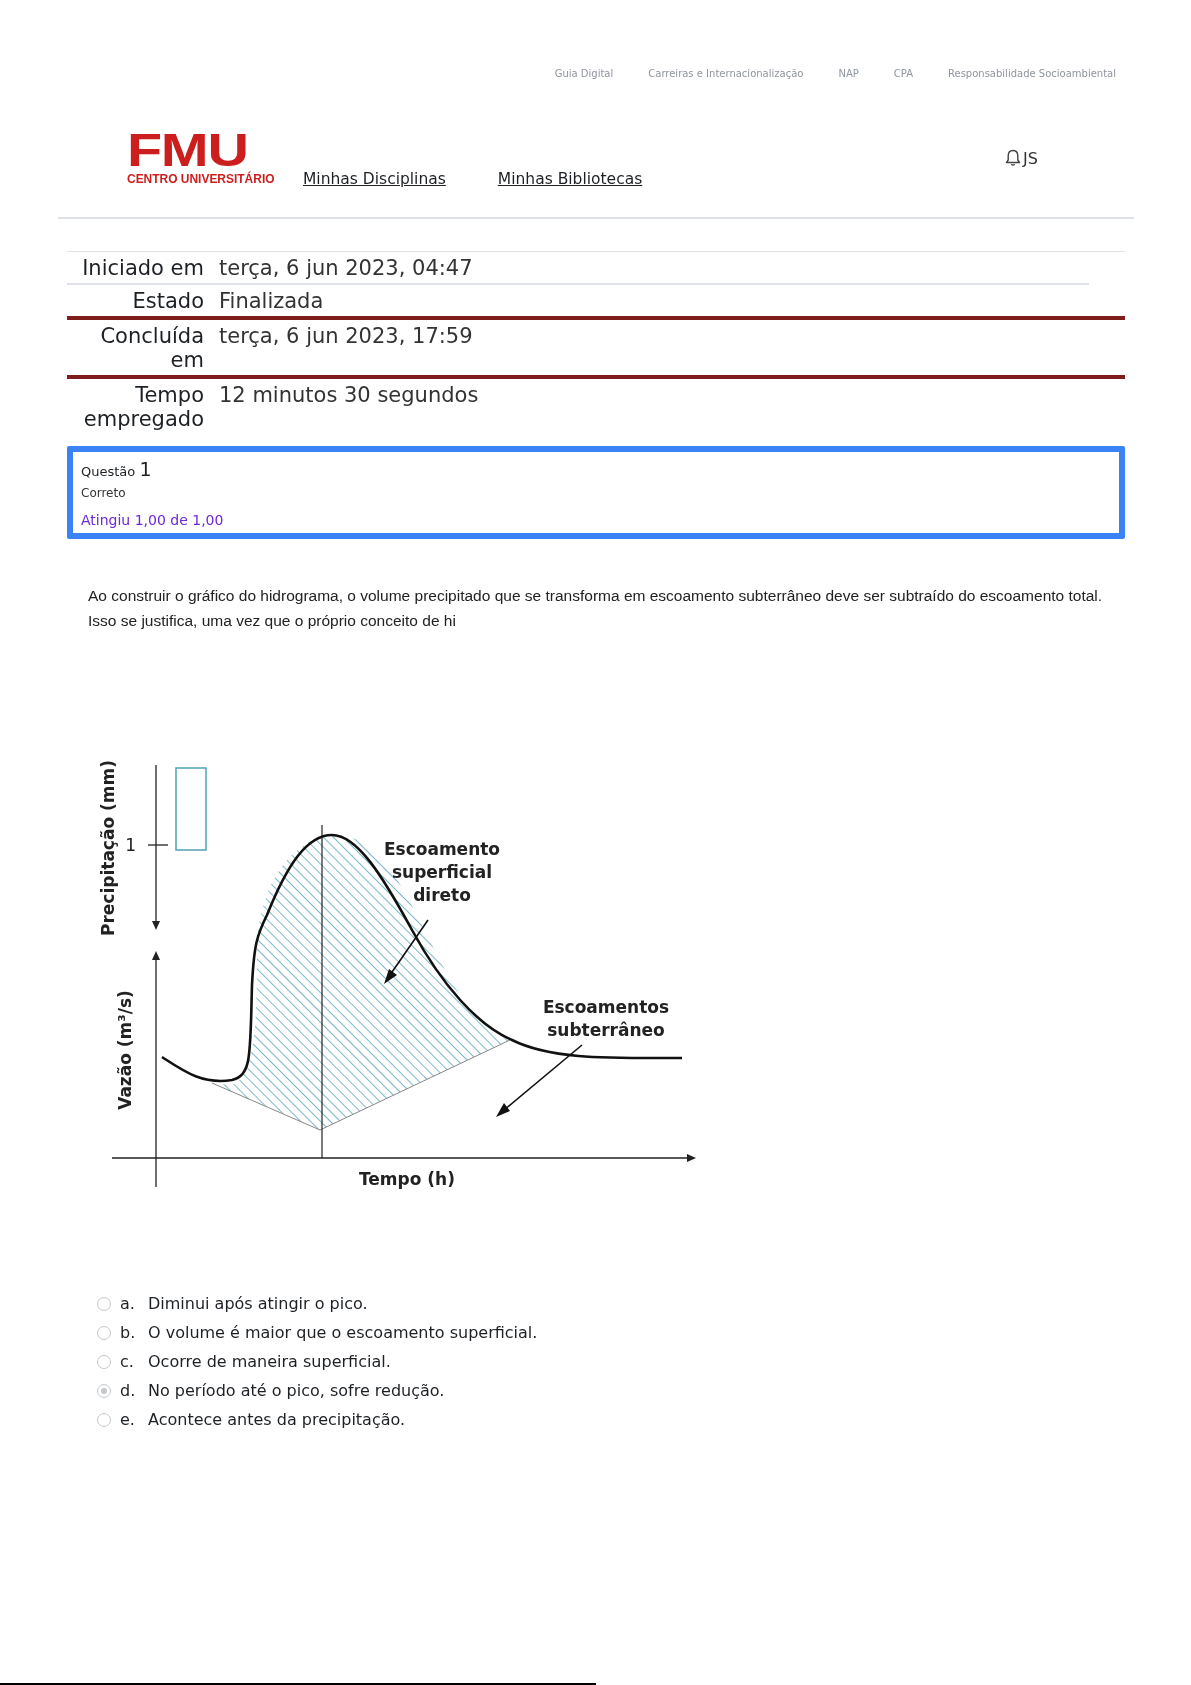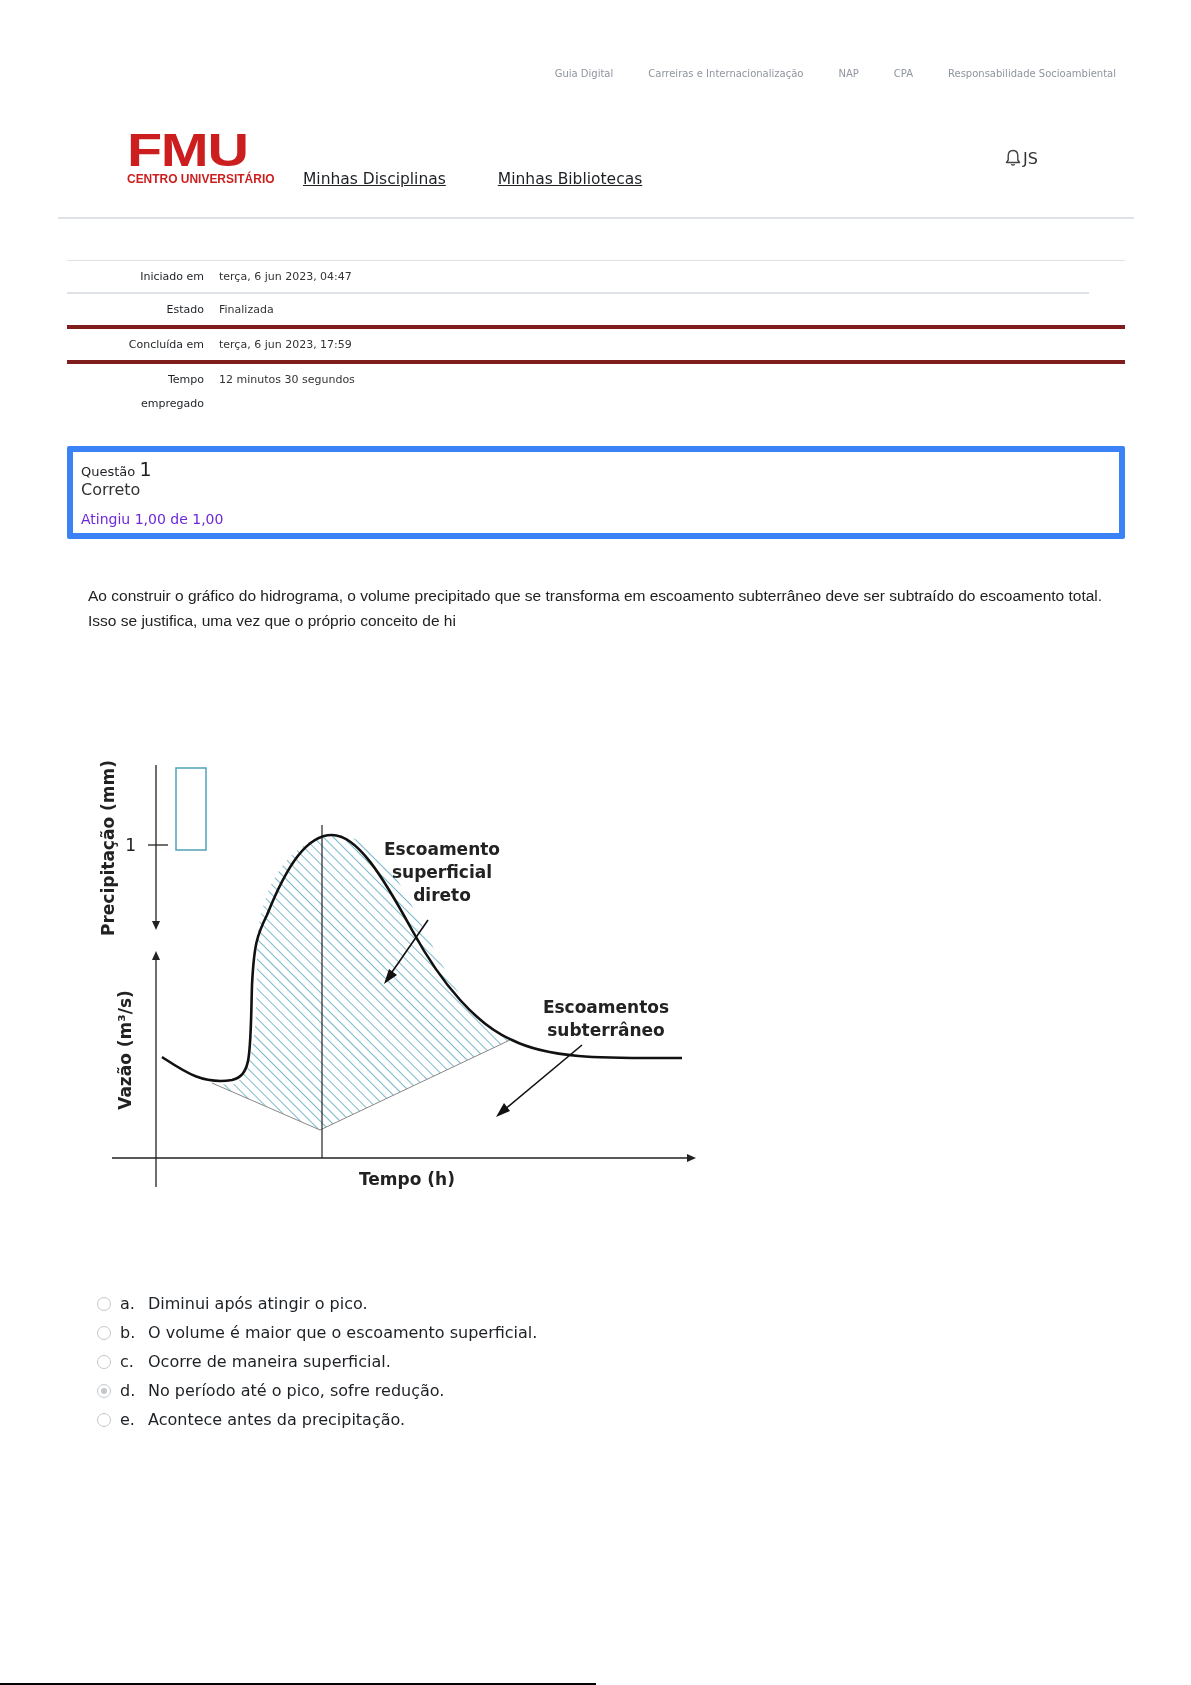--- a/index.html
+++ b/index.html
@@ -14,32 +14,32 @@
   .logo-sub { font-family: "Liberation Sans", sans-serif; font-weight: bold; font-size: 13px; color: #cc1e1e; margin-top: 2px; transform: scaleX(0.92); transform-origin: left; white-space: nowrap; }
 
   .main-nav { position: absolute; top: 170px; left: 303px; display: flex; gap: 52px; font-size: 15.5px; color: #1d2125; }
   .main-nav span { text-decoration: underline; cursor: pointer; }
 
   .header-right { position: absolute; top: 148px; left: 1003px; display: flex; align-items: center; font-size: 16px; color: #333; }
   .bell { width: 20px; height: 20px; }
 
   .header-divider { position: absolute; top: 217px; left: 58px; width: 1076px; height: 2px; background: #dee2e6; }
 
-  .summary { position: absolute; top: 260px; left: 67px; width: 1058px; font-size: 11px; }
+  .summary { position: absolute; top: 251px; left: 67px; width: 1058px; font-size: 21px; }
   .summary .row { display: flex; border-top: 4px solid #7f1d1d; padding: 4px 0 3px 0; }
   .summary .row.first { border-top: 1px solid #dee2e6; }
   .summary .row.second { border-top: 2px solid #dee2e6; width: 1022px; }
   .summary .lbl { width: 152px; text-align: right; padding-right: 15px; color: #1d2125; line-height: 24px; }
   .summary .val { color: #333; line-height: 24px; }
   .summary b { font-weight: bold; color: #1d2125; }
 
   .qinfo { position: absolute; top: 446px; left: 67px; width: 1058px; height: 93px; border: 6px solid #3b82f6; border-radius: 2px; padding: 6px 8px; }
   .qinfo .qno { font-size: 13px; color: #1d2125; }
   .qinfo .qno .num { font-size: 19px; }
-  .qinfo .state { font-size: 16px; color: #333; }
+  .qinfo .state { font-size: 12px; color: #333; margin-top: 6px; }
   .qinfo .grade { font-size: 14px; color: #6d28d9; margin-top: 12px; }
 
   .qtext { position: absolute; top: 583px; left: 88px; width: 1030px; font-family: "Liberation Sans", sans-serif; font-size: 15.5px; line-height: 25px; color: #222; }
 
   .figure { position: absolute; top: 755px; left: 92px; width: 620px; height: 445px; }
 
   .answers { position: absolute; top: 1289px; left: 97px; font-size: 16px; color: #1d2125; }
   .answers .opt { display: flex; align-items: center; height: 29px; cursor: pointer; }
   .radio { width: 14px; height: 14px; border: 1px solid #c4c8cc; border-radius: 50%; background: #fff; margin-right: 9px; position: relative; }
   .radio.checked::after { content: ""; position: absolute; left: 3px; top: 3px; width: 6px; height: 6px; border-radius: 50%; background: #c4c8cc; }

